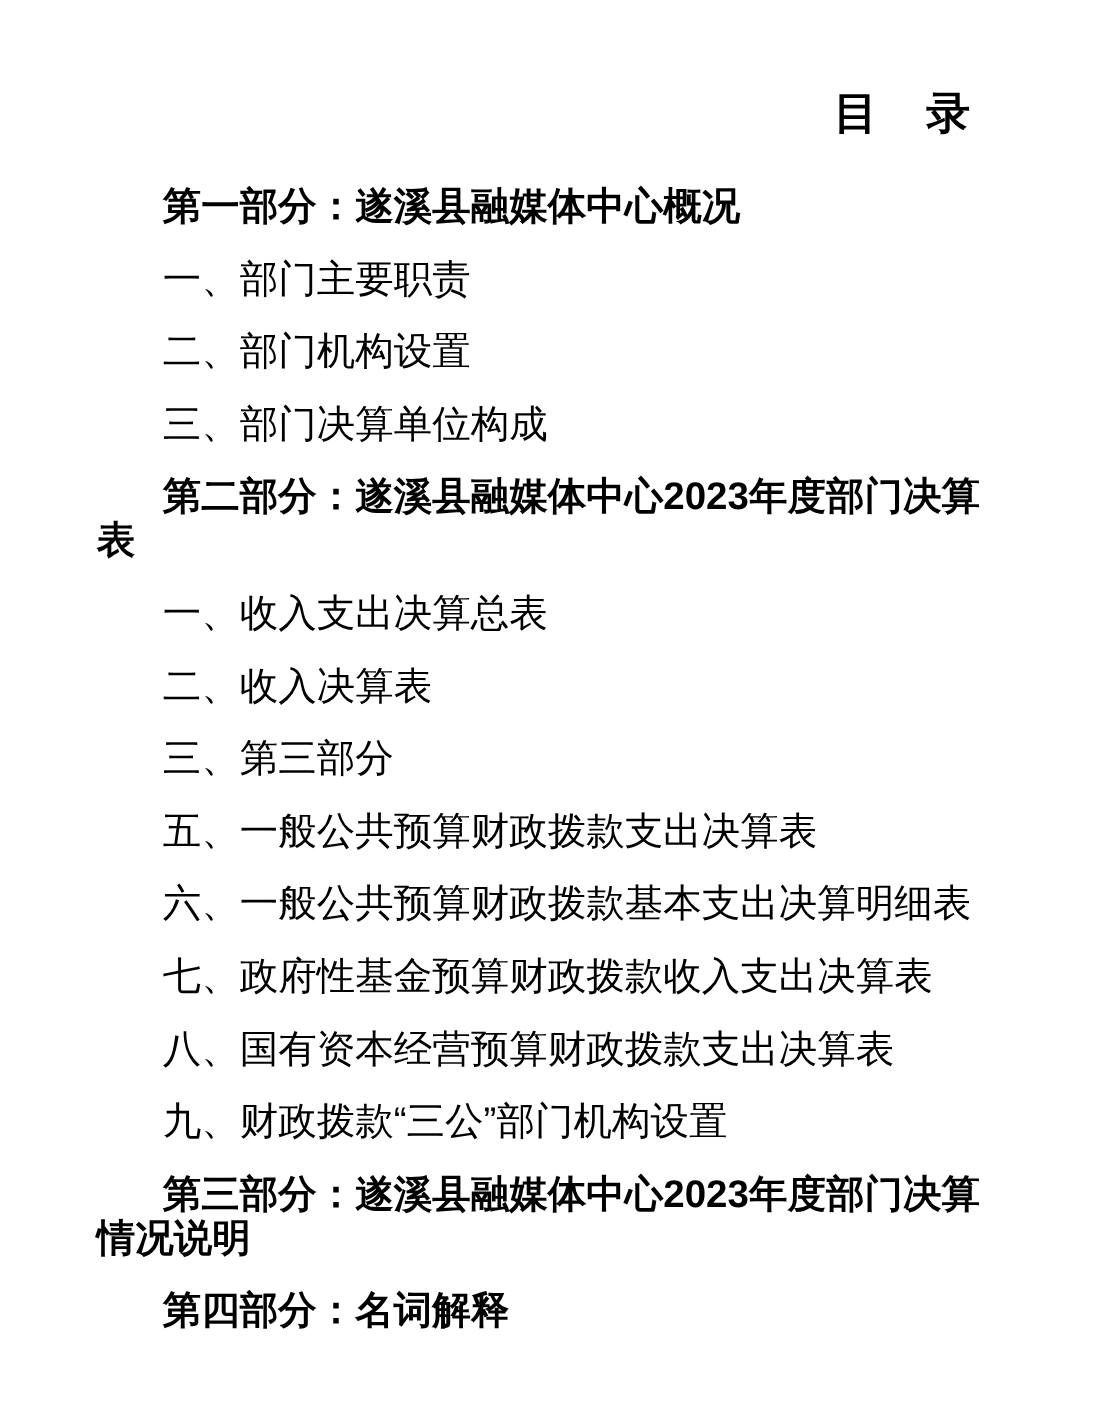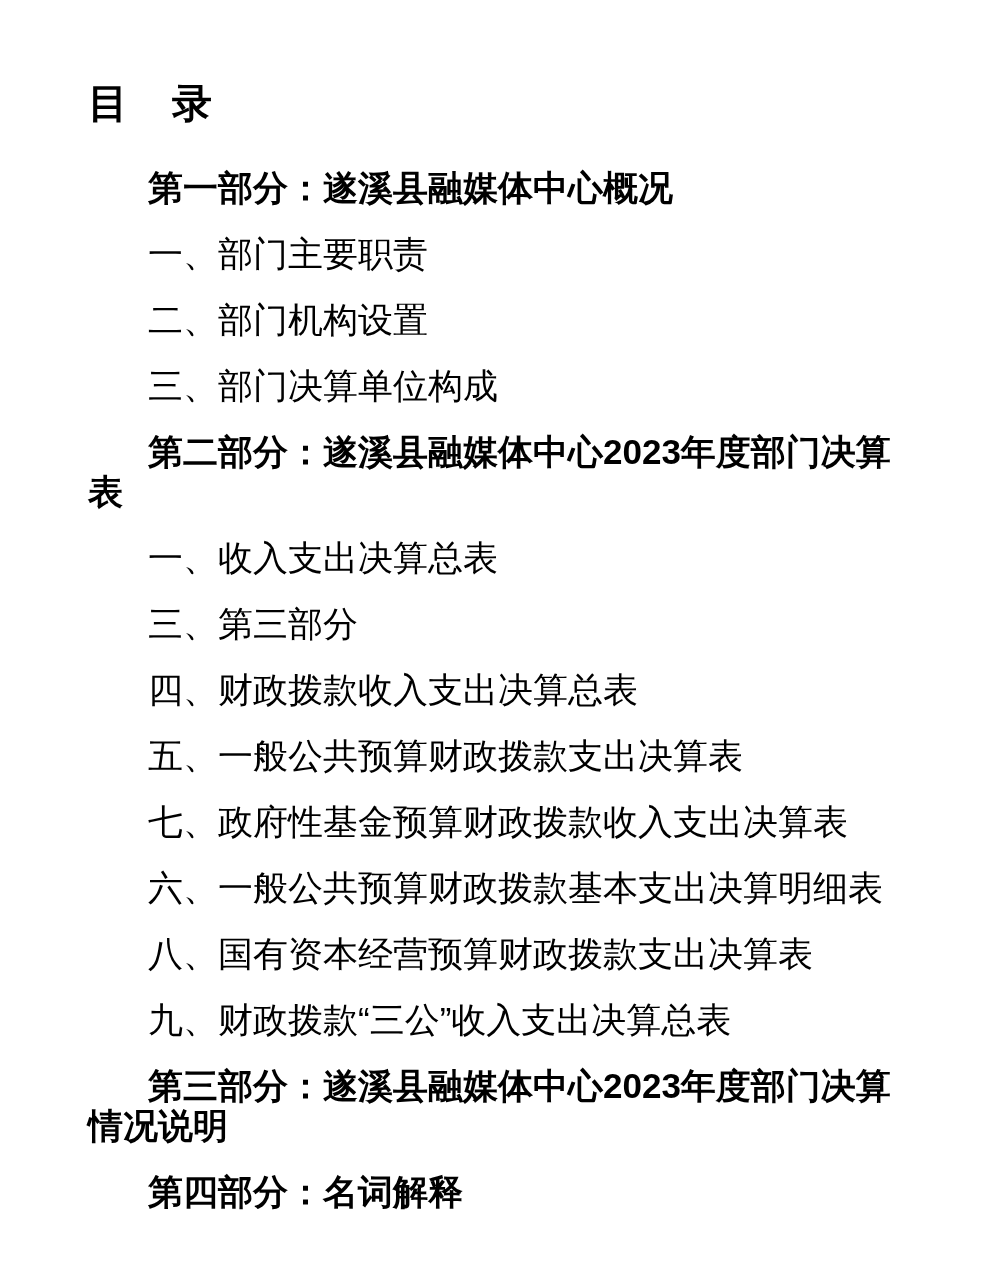--- a/index.html
+++ b/index.html
@@ -14,21 +14,21 @@
     font-family: "Liberation Sans", sans-serif;
     overflow: hidden;
   }
   .page {
     padding: 0 77px 0 88px; 
   }
   .doc-title {
     font-size: 40px;
     font-weight: bold;
     line-height: 48px;
-    text-align: left;
+    text-align: right;
     margin: 79px 34px 41px 0;
     letter-spacing: 2px;
   }
   p.toc-line {
     font-size: 35px;
     line-height: 40px;
     margin: 0 0 26px 0;
     text-indent: 60px; 
     word-break: break-all;
   }
@@ -48,25 +48,25 @@
 
   <p class="toc-line toc-heading">第一部分：遂溪县融媒体中心概况</p>
 
   <p class="toc-line">一、部门主要职责</p>
   <p class="toc-line">二、部门机构设置</p>
   <p class="toc-line">三、部门决算单位构成</p>
 
   <p class="toc-line toc-heading">第二部分：遂溪县融媒体中心2023年度部门决算表</p>
 
   <p class="toc-line">一、收入支出决算总表</p>
+  <p class="toc-line">二、收入决算表</p>
   <p class="toc-line">三、第三部分</p>
-  <p class="toc-line">四、财政拨款收入支出决算总表</p>
   <p class="toc-line">五、一般公共预算财政拨款支出决算表</p>
+  <p class="toc-line">六、一般公共预算财政拨款基本支出决算明细表</p>
   <p class="toc-line">七、政府性基金预算财政拨款收入支出决算表</p>
-  <p class="toc-line">六、一般公共预算财政拨款基本支出决算明细表</p>
   <p class="toc-line">八、国有资本经营预算财政拨款支出决算表</p>
-  <p class="toc-line">九、财政拨款“三公”收入支出决算总表</p>
+  <p class="toc-line">九、财政拨款“三公”部门机构设置</p>
 
   <p class="toc-line toc-heading">第三部分：遂溪县融媒体中心2023年度部门决算情况说明</p>
 
   <p class="toc-line toc-heading">第四部分：名词解释</p>
 
 </div>
 
 </body></html>

